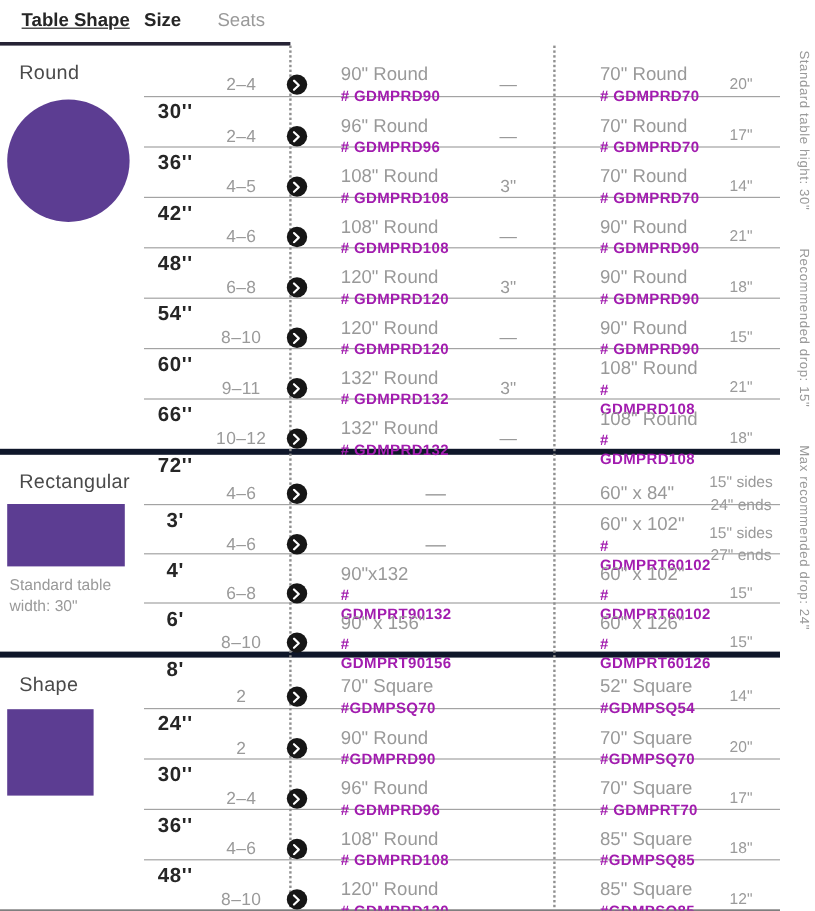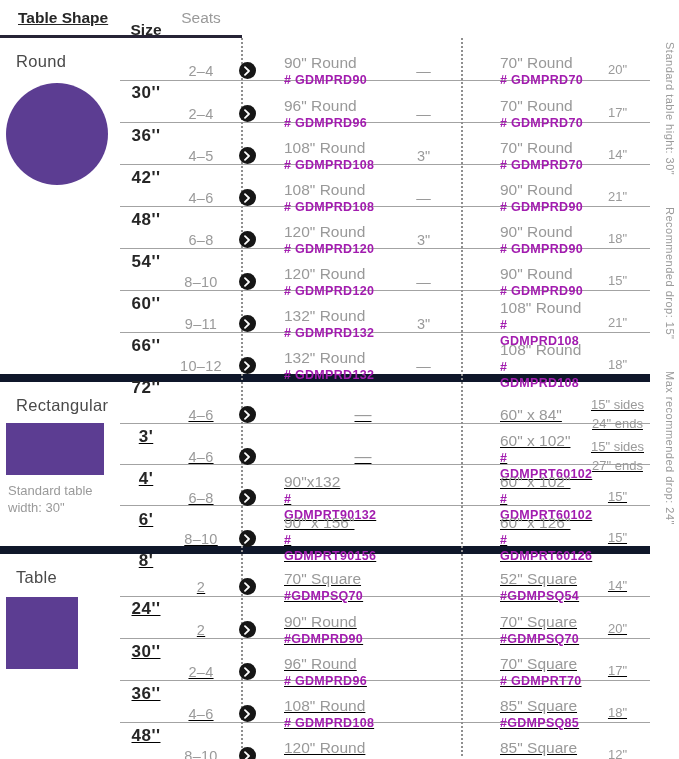--- a/index.html
+++ b/index.html
@@ -9,31 +9,31 @@
     position:relative; width:679px; height:759px; background:#fff; overflow:hidden;
     --header-purple:#4B2979; --shape-purple:#5C3D92;
   }
   
   .thead { position:relative; width:650px; height:38px; display:flex; }
   .thead-left {
     position:relative; width:242px; height:38px; background:#fff;
     border-bottom:3px solid #262335;
   }
   .h-shape { position:absolute; left:18px; top:9px; font-size:15.5px; font-weight:700; color:#262626;text-decoration:underline; }
-  .h-size  { position:absolute; left:120px; width:52px; top:9px; text-align:center; font-size:15.5px; font-weight:700; color:#262626;margin-top:12px; }
+  .h-size  { position:absolute; left:120px; width:52px; top:9px; text-align:left; font-size:15.5px; font-weight:700; color:#262626; }
   .h-seats { position:absolute; left:172px; width:58px; top:9px; text-align:center; font-size:15.5px; color:#9a9a9a; }
   .thead-right { position:relative; width:408px; height:38px; background:var(--header-purple); color:#fff; }
   .h-floor { position:absolute; left:0; width:156px; top:10px; text-align:center; font-size:15.5px; font-weight:700; }
   .h-puddle{ position:absolute; left:150px; width:60px; top:10px; text-align:center; font-size:15.5px; }
   .h-dash-divider { position:absolute; left:219px; top:5px; height:28px; border-left:2px dashed #fff; }
   .h-mid   { position:absolute; left:230px; width:110px; top:10px; text-align:center; font-size:15.5px; font-weight:700; }
   .h-drop  { position:absolute; left:340px; width:58px; top:10px; text-align:center; font-size:15.5px; }
   
   .section { position:relative; width:650px; }
-  .section.rectangle, .section.square { border-top:8px solid #0f172a;text-decoration:underline; }
+  .section.rectangle, .section.square { border-top:5px solid #0f172a; }
   .shape-col { position:absolute; left:0; top:0; width:120px; height:100%; }
   .shape-name { padding:14px 0 0 16px; font-size:16.5px; color:#4a4a4a; letter-spacing:.3px; }
   .shape-box { background:var(--shape-purple); }
   .section.circle .shape-box    { width:102px; height:102px; border-radius:50%; margin:12px 0 0 6px; }
   .section.rectangle .shape-box { width:98px;  height:52px;  margin:8px 0 0 6px; }
   .section.square .shape-box    { width:72px;  height:72px;  margin:10px 0 0 6px; }
   .shape-note { width:100px; margin:8px 0 0 8px; font-size:13px; line-height:1.3; color:#9a9a9a; }
   .rows { margin-left:120px; width:530px; }
   .row {
     display:grid; grid-template-columns:52px 58px 34px 121px 77px 123px 65px;
@@ -465,21 +465,21 @@
     <div class="cell cell-drop">
       <span>15"</span>
 
     </div>
   </div>
 </div>
   </section>
 
   <section class="section square">
     <div class="shape-col">
-      <div class="shape-name">Table</div>
+      <div class="shape-name">Shape</div>
       <div class="shape-box"></div>
 
     </div>
     <div class="rows">
   <div class="row">
     <div class="cell cell-size">
       <span>24''</span>
     </div>
     <div class="cell cell-seats">
       <span>2</span>

